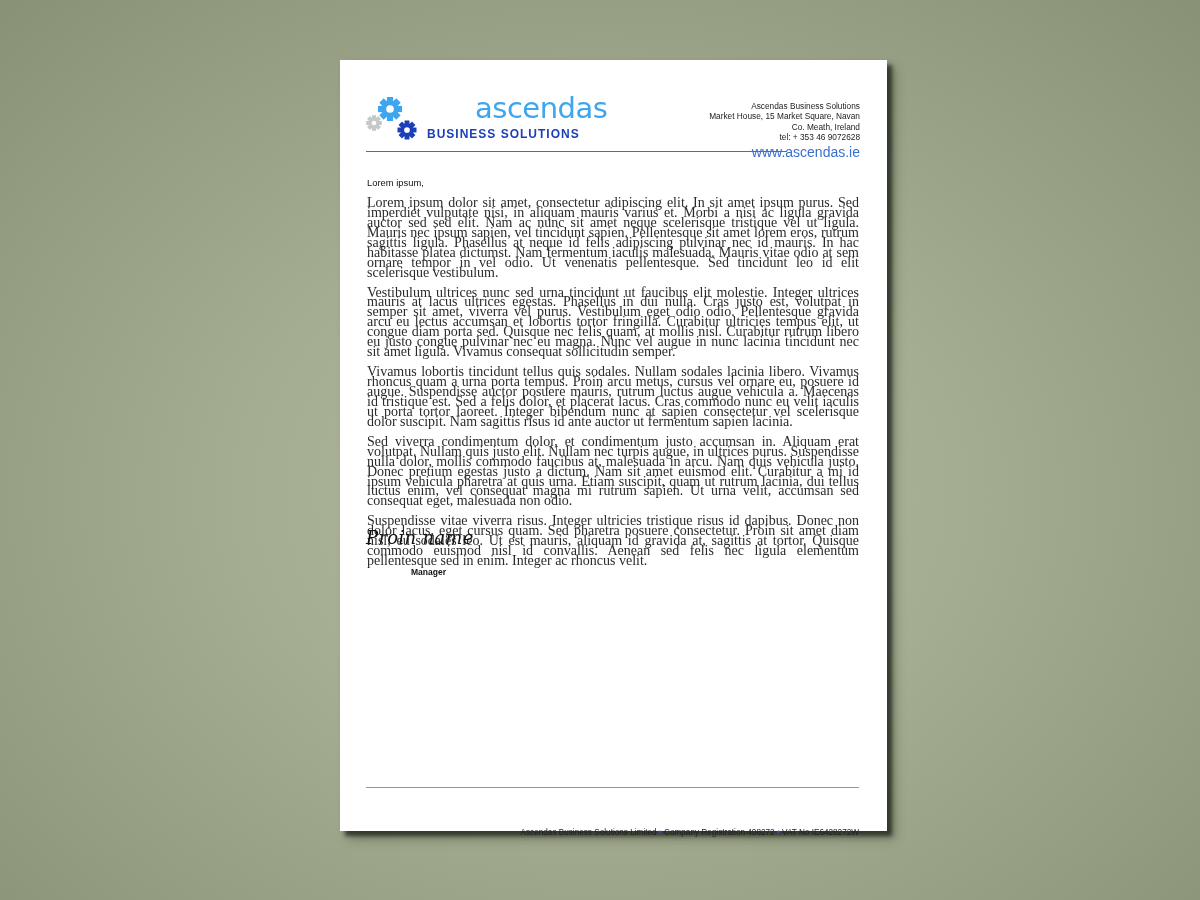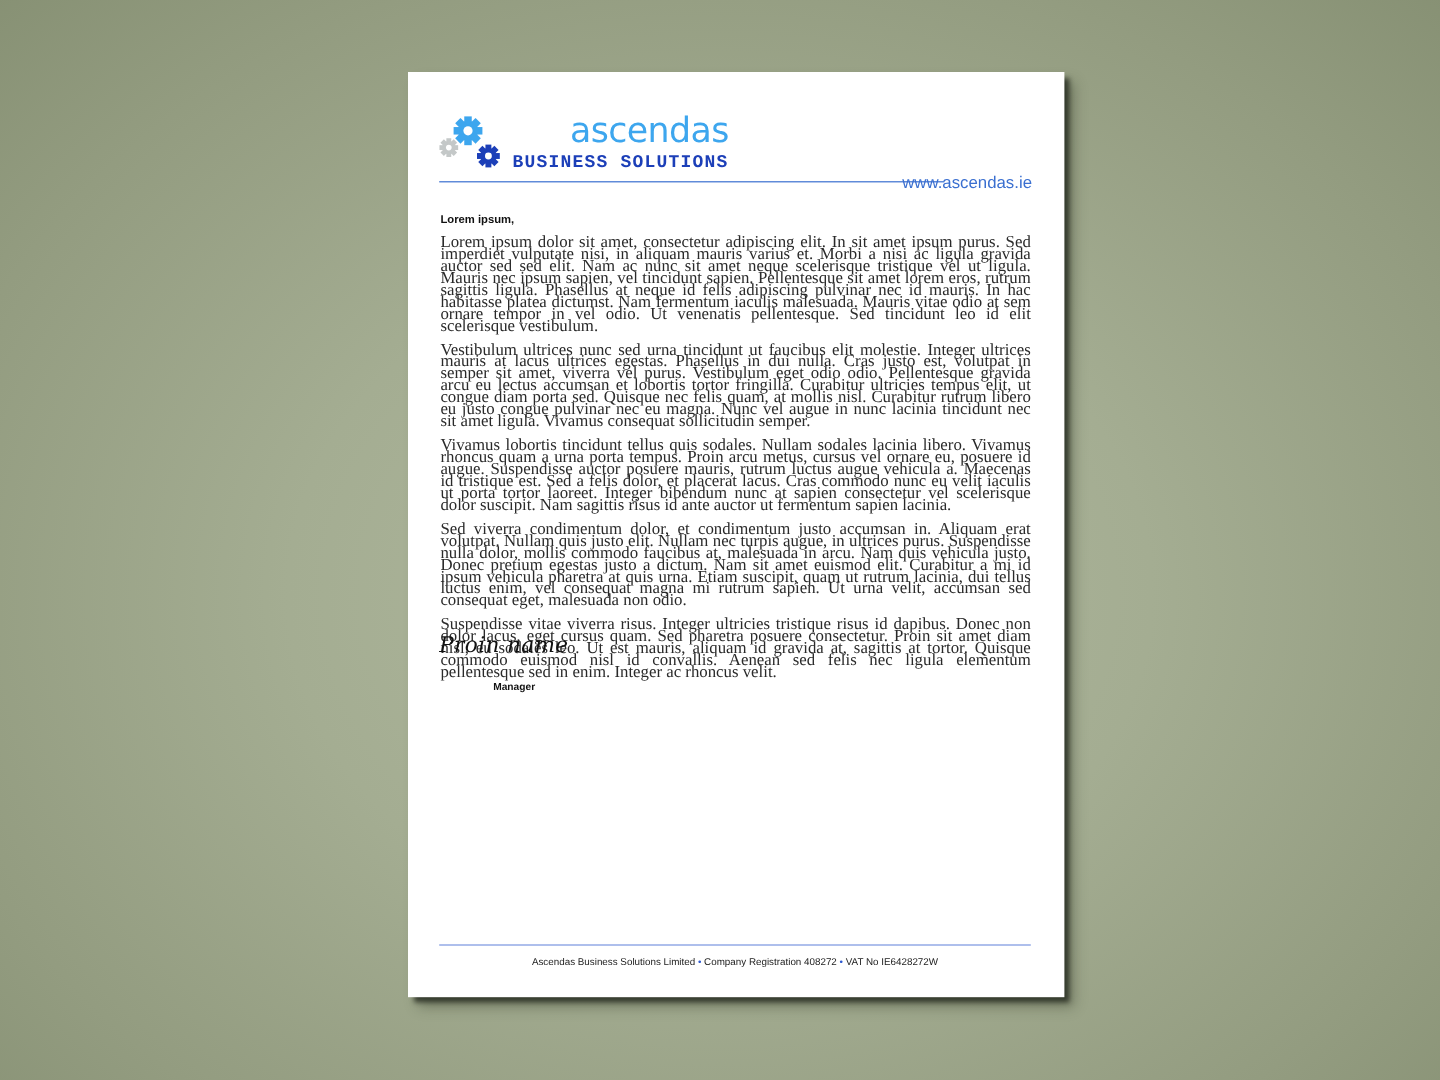--- a/index.html
+++ b/index.html
@@ -23,39 +23,39 @@
     .logo svg { position: absolute; left: 0; top: 0; }
     .logo-word {
       position: absolute; left: 78px; top: 3px;
       font-family: "DejaVu Sans", sans-serif;
       font-size: 29px; color: #3da6ee; letter-spacing: -0.5px;
       line-height: 30px;
       margin-left: 32px;
     }
     .logo-sub {
       position: absolute; left: 62px; top: 37px;
-      font-family: Liberation Mono, monospace;
-      font-weight: bold; font-size: 15px; color: #1c3fb8; letter-spacing: 1px;
+      font-family: Liberation Sans, sans-serif;
+      font-weight: bold; font-size: 12px; color: #1c3fb8; letter-spacing: 1px;
       white-space: nowrap;
     }
     .address {
       position: absolute; right: 27px; top: 41px;
       text-align: right; font-size: 8.3px; line-height: 10.3px; color: #222;
     }
     .header-rule {
       position: absolute; left: 26px; top: 91px; width: 421px; height: 1px;
       background: #3a6fd0;
     }
     .website {
       position: absolute; right: 27px; top: 84px;
       font-size: 14px; color: #3a6fd0;
     }
     .salutation {
       position: absolute; left: 27px; top: 117px;
-      font-size: 9.4px; font-weight: bold; color: #111;
+      font-size: 9.4px; font-weight: normal; color: #111;
     }
     .body {
       position: absolute; left: 27px; top: 138px; width: 492px;
     }
     .body p {
       font-size: 14px; line-height: 9.95px; color: #2a2a2a;
       text-align: justify; margin-bottom: 9.9px;
       hyphens: manual;
       font-family: Liberation Serif, serif;
     }
@@ -66,22 +66,22 @@
     }
     .sig-title {
       position: absolute; left: 27px; top: 507px;
       font-size: 8.5px; font-weight: bold; color: #111; margin-left: 44px;
     }
     .footer-rule {
       position: absolute; left: 26px; top: 727px; width: 493px; height: 1px;
       background: #7a96e0;
     }
     .footer {
-      position: absolute; left: 26px; top: 737px; width: 493px;
-      text-align: center; font-size: 8.2px; color: #222;
+      position: absolute; left: 26px; top: 768px; width: 493px;
+      text-align: right; font-size: 8.2px; color: #222;
     }
     .footer .dot { color: #2f5ad0; }
   </style>
 </head>
 <body>
 
 <div class="page">
 
   <div class="logo">
     <svg width="60" height="56" viewBox="0 0 60 56">
@@ -104,20 +104,26 @@
       </g>
       <g transform="translate(42,40) scale(0.95)" fill="#1c3fb8">
         <use href="#gear"></use>
         <circle cx="0" cy="0" r="3" fill="#fff"></circle>
       </g>
     </svg>
     <div class="logo-word">ascendas</div>
     <div class="logo-sub">BUSINESS SOLUTIONS</div>
   </div>
 
+  <div class="address">
+    <div>Ascendas Business Solutions</div>
+    <div>Market House, 15 Market Square, Navan</div>
+    <div>Co. Meath, Ireland</div>
+    <div>tel:  + 353 46 9072628</div>
+  </div>
 
   <div class="header-rule"></div>
   <div class="website">www.ascendas.ie</div>
 
   <div class="salutation">Lorem ipsum,</div>
 
   <div class="body">
     <p>Lorem ipsum dolor sit amet, consectetur adipiscing elit. In sit amet ipsum purus. Sed imperdiet vulputate nisi, in aliquam mauris varius et. Morbi a nisi ac ligula gravida auctor sed sed elit. Nam ac nunc sit amet neque scelerisque tristique vel ut ligula. Mauris nec ipsum sapien, vel tincidunt sapien. Pellentesque sit amet lorem eros, rutrum sagittis ligula. Phasellus at neque id felis adipi­scing pulvinar nec id mauris. In hac habitasse platea dictumst. Nam fermentum iaculis malesuada. Mauris vitae odio at sem ornare tempor in vel odio. Ut venenatis pellentesque. Sed tincidunt leo id elit scelerisque vestibulum.</p>
     <p>Vestibulum ultrices nunc sed urna tincidunt ut faucibus elit molestie. Integer ultrices mauris at lacus ultrices egestas. Phasellus in dui nulla. Cras justo est, volutpat in semper sit amet, viverra vel purus. Vestibulum eget odio odio. Pellentesque gravida arcu eu lectus accumsan et lobortis tortor fringilla. Curabitur ultricies tempus elit, ut congue diam porta sed. Quisque nec felis quam, at mollis nisl. Curabitur rutrum libero eu justo congue pulvinar nec eu magna. Nunc vel augue in nunc lacinia tincidunt nec sit amet ligula. Vivamus consequat sollicitudin semper.</p>
     <p>Vivamus lobortis tincidunt tellus quis sodales. Nullam sodales lacinia libero. Vivamus rhoncus quam a urna porta tempus. Proin arcu metus, cursus vel ornare eu, posuere id augue. Suspendisse auctor posuere mauris, rutrum luctus augue vehicula a. Mae­cenas id tristique est. Sed a felis dolor, et placerat lacus. Cras commodo nunc eu velit iaculis ut porta tortor laoreet. Integer bibendum nunc at sapien consectetur vel scelerisque dolor suscipit. Nam sagittis risus id ante auctor ut fermentum sapien lacinia.</p>

